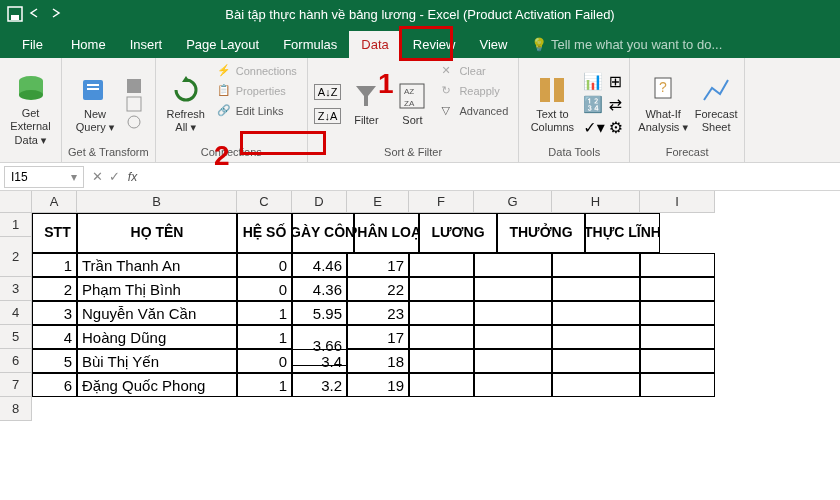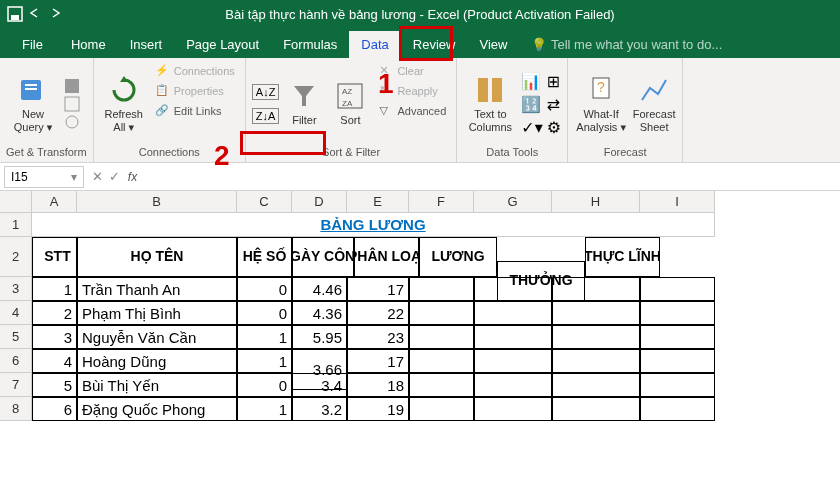--- a/index.html
+++ b/index.html
@@ -4,21 +4,21 @@
 <style>
 * { box-sizing: border-box; margin: 0; padding: 0; font-family: 'Segoe UI', Tahoma, sans-serif; }
 body { background: #fff; width: 840px; height: 500px; overflow: hidden; }
 
 .titlebar { background: #0d6b3e; height: 28px; display: flex; align-items: center; justify-content: center; color: #fff; font-size: 13px; position: relative; }
 .titlebar .left-icons { position: absolute; left: 6px; display: flex; gap: 2px; }
 .icon-small { width: 18px; height: 18px; display: inline-flex; align-items: center; justify-content: center; }
 
 .tabbar { background: #0d6b3e; height: 30px; display: flex; align-items: flex-end; color: #fff; font-size: 13px; padding-left: 10px; }
 .tab { padding: 6px 12px; cursor: pointer; position: relative; }
-.tab.active { background: #f3f2f1; color: #1d4ed8; }
+.tab.active { background: #f3f2f1; color: #b91c1c; }
 .tab.file { margin-right: 4px; }
 
 .ribbon { background: #f3f2f1; height: 105px; display: flex; border-bottom: 1px solid #d4d4d4; }
 .rgroup { border-right: 1px solid #d4d4d4; padding: 4px 6px 2px; display: flex; flex-direction: column; justify-content: space-between; }
 .rgroup-body { display: flex; gap: 4px; flex: 1; }
 .rgroup-label { text-align: center; font-size: 11px; color: #555; padding-bottom: 2px; }
 .rbtn-lg { display: flex; flex-direction: column; align-items: center; justify-content: center; width: 54px; padding: 4px 2px; cursor: pointer; font-size: 11px; text-align: center; color: #333; line-height: 1.2; }
 .rbtn-lg .ico { width: 32px; height: 32px; margin-bottom: 2px; }
 .rbtn-stack { display: flex; flex-direction: column; gap: 2px; }
 .rbtn-sm { display: flex; align-items: center; gap: 4px; font-size: 11px; color: #555; padding: 2px 4px; cursor: pointer; }
@@ -82,20 +82,35 @@
   <div class="tab">Page Layout</div>
   <div class="tab">Formulas</div>
   <div class="tab active">Data</div>
   <div class="tab">Review</div>
   <div class="tab">View</div>
   <div class="tab" style="opacity:.7">💡 <span>Tell me what you want to do...</span></div>
 </div>
 
 <div class="ribbon">
 
+  <div class="rgroup" style="width:62px">
+    <div class="rgroup-body">
+      <div class="rbtn-lg">
+        <span class="ico">
+            <svg width="32" height="32">
+              <ellipse cx="16" cy="8" rx="12" ry="5" fill="#5bb85b"></ellipse>
+              <rect x="4" y="8" width="24" height="14" fill="#5bb85b"></rect>
+              <ellipse cx="16" cy="22" rx="12" ry="5" fill="#3a9a3a"></ellipse>
+            </svg>
+          </span>
+        <span>Get External Data ▾</span>
+      </div>
+    </div>
+    <div class="rgroup-label"></div>
+  </div>
 
   <div class="rgroup">
     <div class="rgroup-body">
       <div class="rbtn-lg">
         <span class="ico">
             <svg width="32" height="32">
               <rect x="4" y="6" width="20" height="20" fill="#4a90d9" rx="2"></rect>
               <rect x="8" y="10" width="12" height="2" fill="#fff"></rect>
               <rect x="8" y="14" width="12" height="2" fill="#fff"></rect>
             </svg>
@@ -276,31 +291,28 @@
         <div class="ch" style="width: 160px;">B</div>
         <div class="ch" style="width: 55px;">C</div>
         <div class="ch" style="width: 55px;">D</div>
         <div class="ch" style="width: 62px;">E</div>
         <div class="ch" style="width: 65px;">F</div>
         <div class="ch" style="width: 78px;">G</div>
         <div class="ch" style="width: 88px;">H</div>
         <div class="ch" style="width: 75px;">I</div>
       </div>
     <div id="gridrows">
-        <div class="row" style="height: 24px;">
-          <div class="cell title-cell" style="width: 683px; height: 24px;">BẢNG LƯƠNG</div>
-        </div>
         <div class="row" style="height: 40px;">
           <div class="cell hdr-cell" style="width: 45px; height: 40px; padding-left: 10px;">STT</div>
           <div class="cell hdr-cell" style="width: 160px; height: 40px;">HỌ TÊN</div>
           <div class="cell hdr-cell" style="width: 55px; height: 40px;">HỆ SỐ</div>
           <div class="cell hdr-cell" style="width: 62px; height: 40px;">NGÀY CÔNG</div>
           <div class="cell hdr-cell" style="width: 65px; height: 40px;">PHÂN LOẠI</div>
           <div class="cell hdr-cell" style="width: 78px; height: 40px;">LƯƠNG</div>
-          <div class="cell hdr-cell" style="width: 88px; height: 40px; margin-top: 24px;">THƯỞNG</div>
+          <div class="cell hdr-cell" style="width: 88px; height: 40px;">THƯỞNG</div>
           <div class="cell hdr-cell" style="width: 75px; height: 40px;">THỰC LĨNH</div>
         </div>
         <div class="row" style="height: 24px;">
           <div class="cell data-cell num" style="width: 45px; height: 24px;">1</div>
           <div class="cell data-cell" style="width: 160px; height: 24px;">Trần Thanh An</div>
           <div class="cell data-cell num" style="width: 55px; height: 24px;">0</div>
           <div class="cell data-cell num" style="width: 55px; height: 24px;">4.46</div>
           <div class="cell data-cell num" style="width: 62px; height: 24px;">17</div>
           <div class="cell data-cell" style="width: 65px; height: 24px;"></div>
           <div class="cell data-cell" style="width: 78px; height: 24px;"></div>

